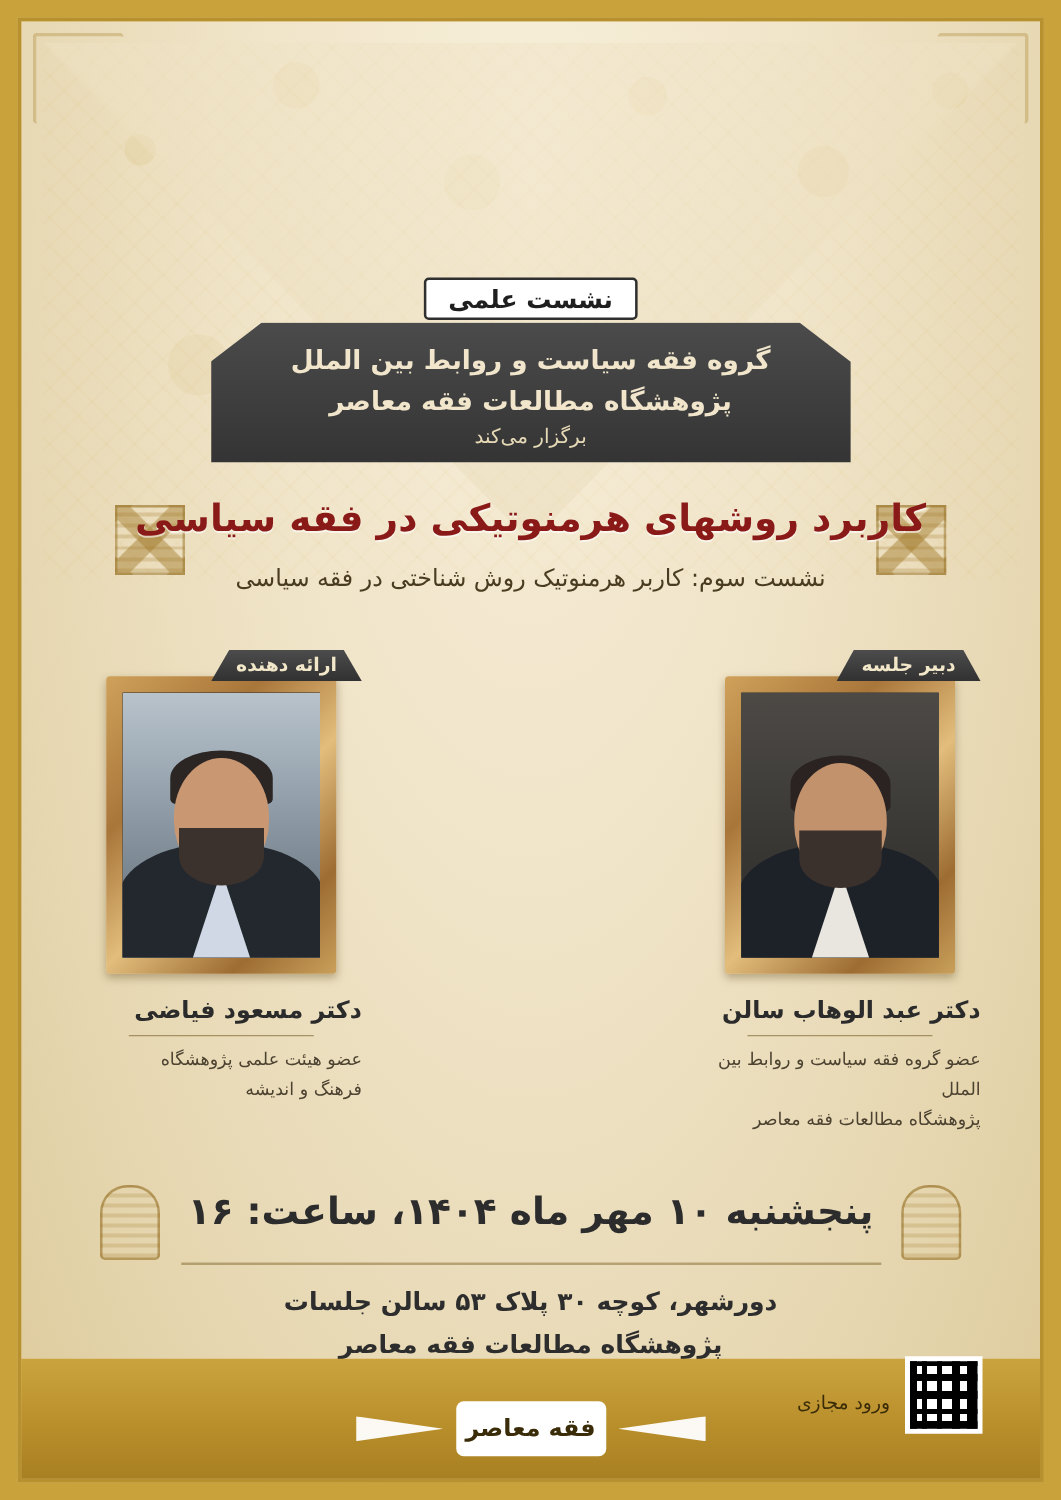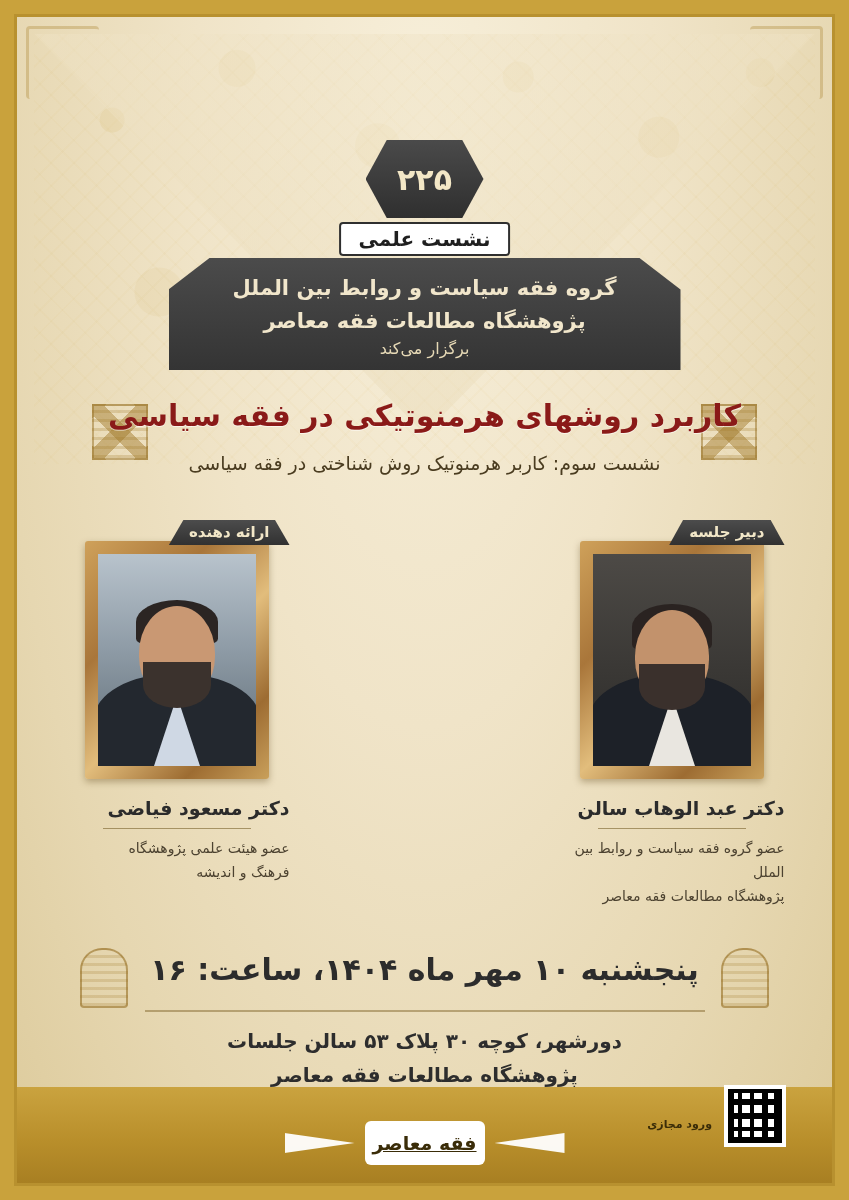--- a/index.html
+++ b/index.html
@@ -232,30 +232,30 @@
   .qr-inner{
     width:100%;height:100%;
     background:
       linear-gradient(90deg,#000 0 6px, transparent 6px 10px, #000 10px 14px, transparent 14px 22px,#000 22px 26px,transparent 26px 34px,#000 34px 40px,transparent 40px 46px,#000 46px 54px),
       linear-gradient(0deg,#000 0 6px, transparent 6px 12px, #000 12px 16px, transparent 16px 24px,#000 24px 30px,transparent 30px 38px,#000 38px 44px,transparent 44px 50px,#000 50px 54px);
     background-blend-mode:multiply;
     background-color:#fff;
   }
   .qr-label{
     position:absolute;right:120px;bottom:52px;
-    color:#3a2c08;font-size:11px;font-weight:bold;
+    color:#3a2c08;font-size:15px;font-weight:normal;
   }
   .brand{
     position:absolute;left:50%;bottom:18px;transform:translateX(-50%);
     display:flex;align-items:center;gap:10px;
   }
   .brand-mark{
     width:120px;height:44px;background:#fff;border-radius:6px;
     display:flex;align-items:center;justify-content:center;
-    color:#3a2c08;font-size:19px;font-weight:bold;text-decoration:underline;
+    color:#3a2c08;font-size:19px;font-weight:bold;
   }
   .brand-wing{
     width:70px;height:20px;background:#fff;
     clip-path:polygon(0 50%, 100% 0, 100% 100%);
     opacity:.95;
   }
   .brand-wing.r{clip-path:polygon(100% 50%, 0 0, 0 100%);}
 </style>
 </head>
 <body>
@@ -266,21 +266,20 @@
   <div class="frame-inner">
     <div class="ornament-field"></div>
     <div class="big-chevron"></div>
   </div>
 
   <div class="corner-orn tl"></div>
   <div class="corner-orn tr"></div>
   <div class="corner-orn bl"></div>
   <div class="corner-orn br"></div>
 
-  <div class="badge-number">۲۲۵</div>
 
   <div class="session-label">نشست علمی</div>
 
   <div class="host-block">
     <div class="host-line">گروه فقه سیاست و روابط بین الملل</div>
     <div class="host-line">پژوهشگاه مطالعات فقه معاصر</div>
     <div class="host-sub">برگزار می‌کند</div>
   </div>
 
   <div class="tile-orn left"></div>

